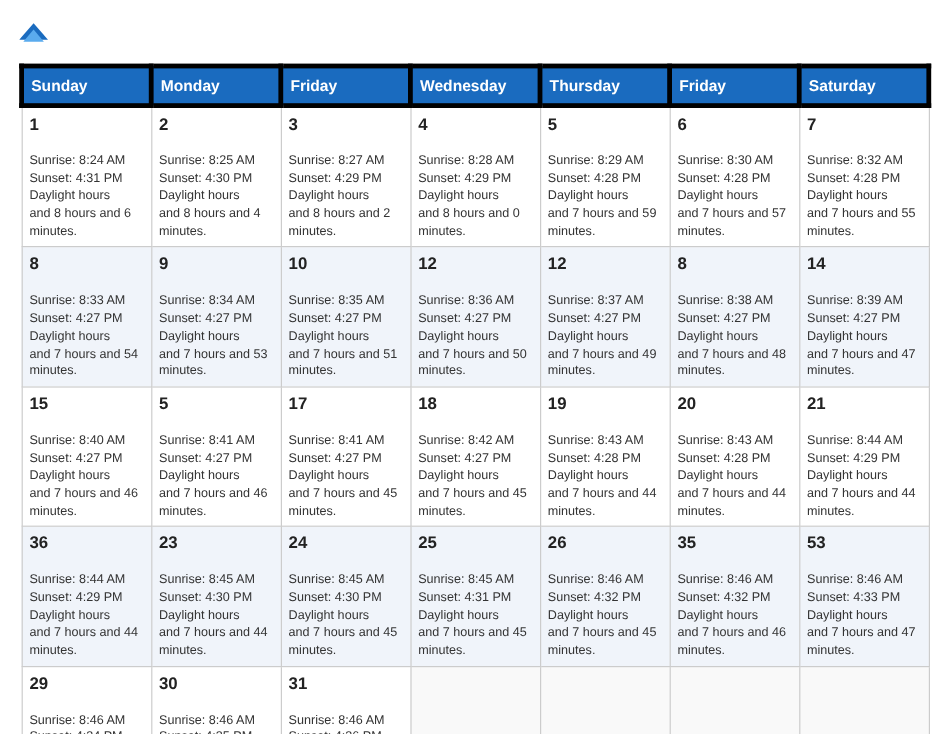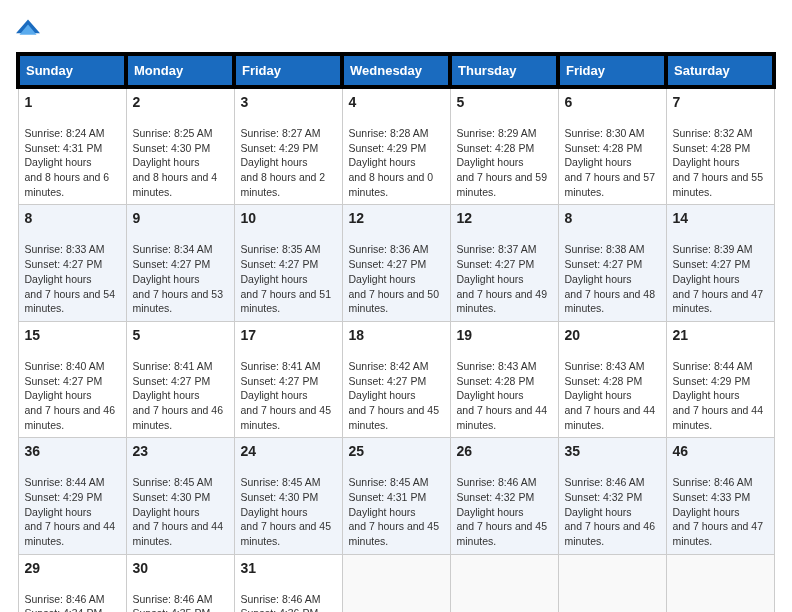--- a/index.html
+++ b/index.html
@@ -367,21 +367,21 @@
         <td>
         <span class="day-num">35</span>
         <div class="day-info">
           Sunrise: 8:46 AM<br>
           Sunset: 4:32 PM<br>
           Daylight hours<br>
           and 7 hours and 46 minutes.
         </div>
       </td>
         <td>
-        <span class="day-num">46</span>
+        <span class="day-num">53</span>
         <div class="day-info">
           Sunrise: 8:46 AM<br>
           Sunset: 4:33 PM<br>
           Daylight hours<br>
           and 7 hours and 47 minutes.
         </div>
       </td>
       </tr>
       <tr>
         <td>

